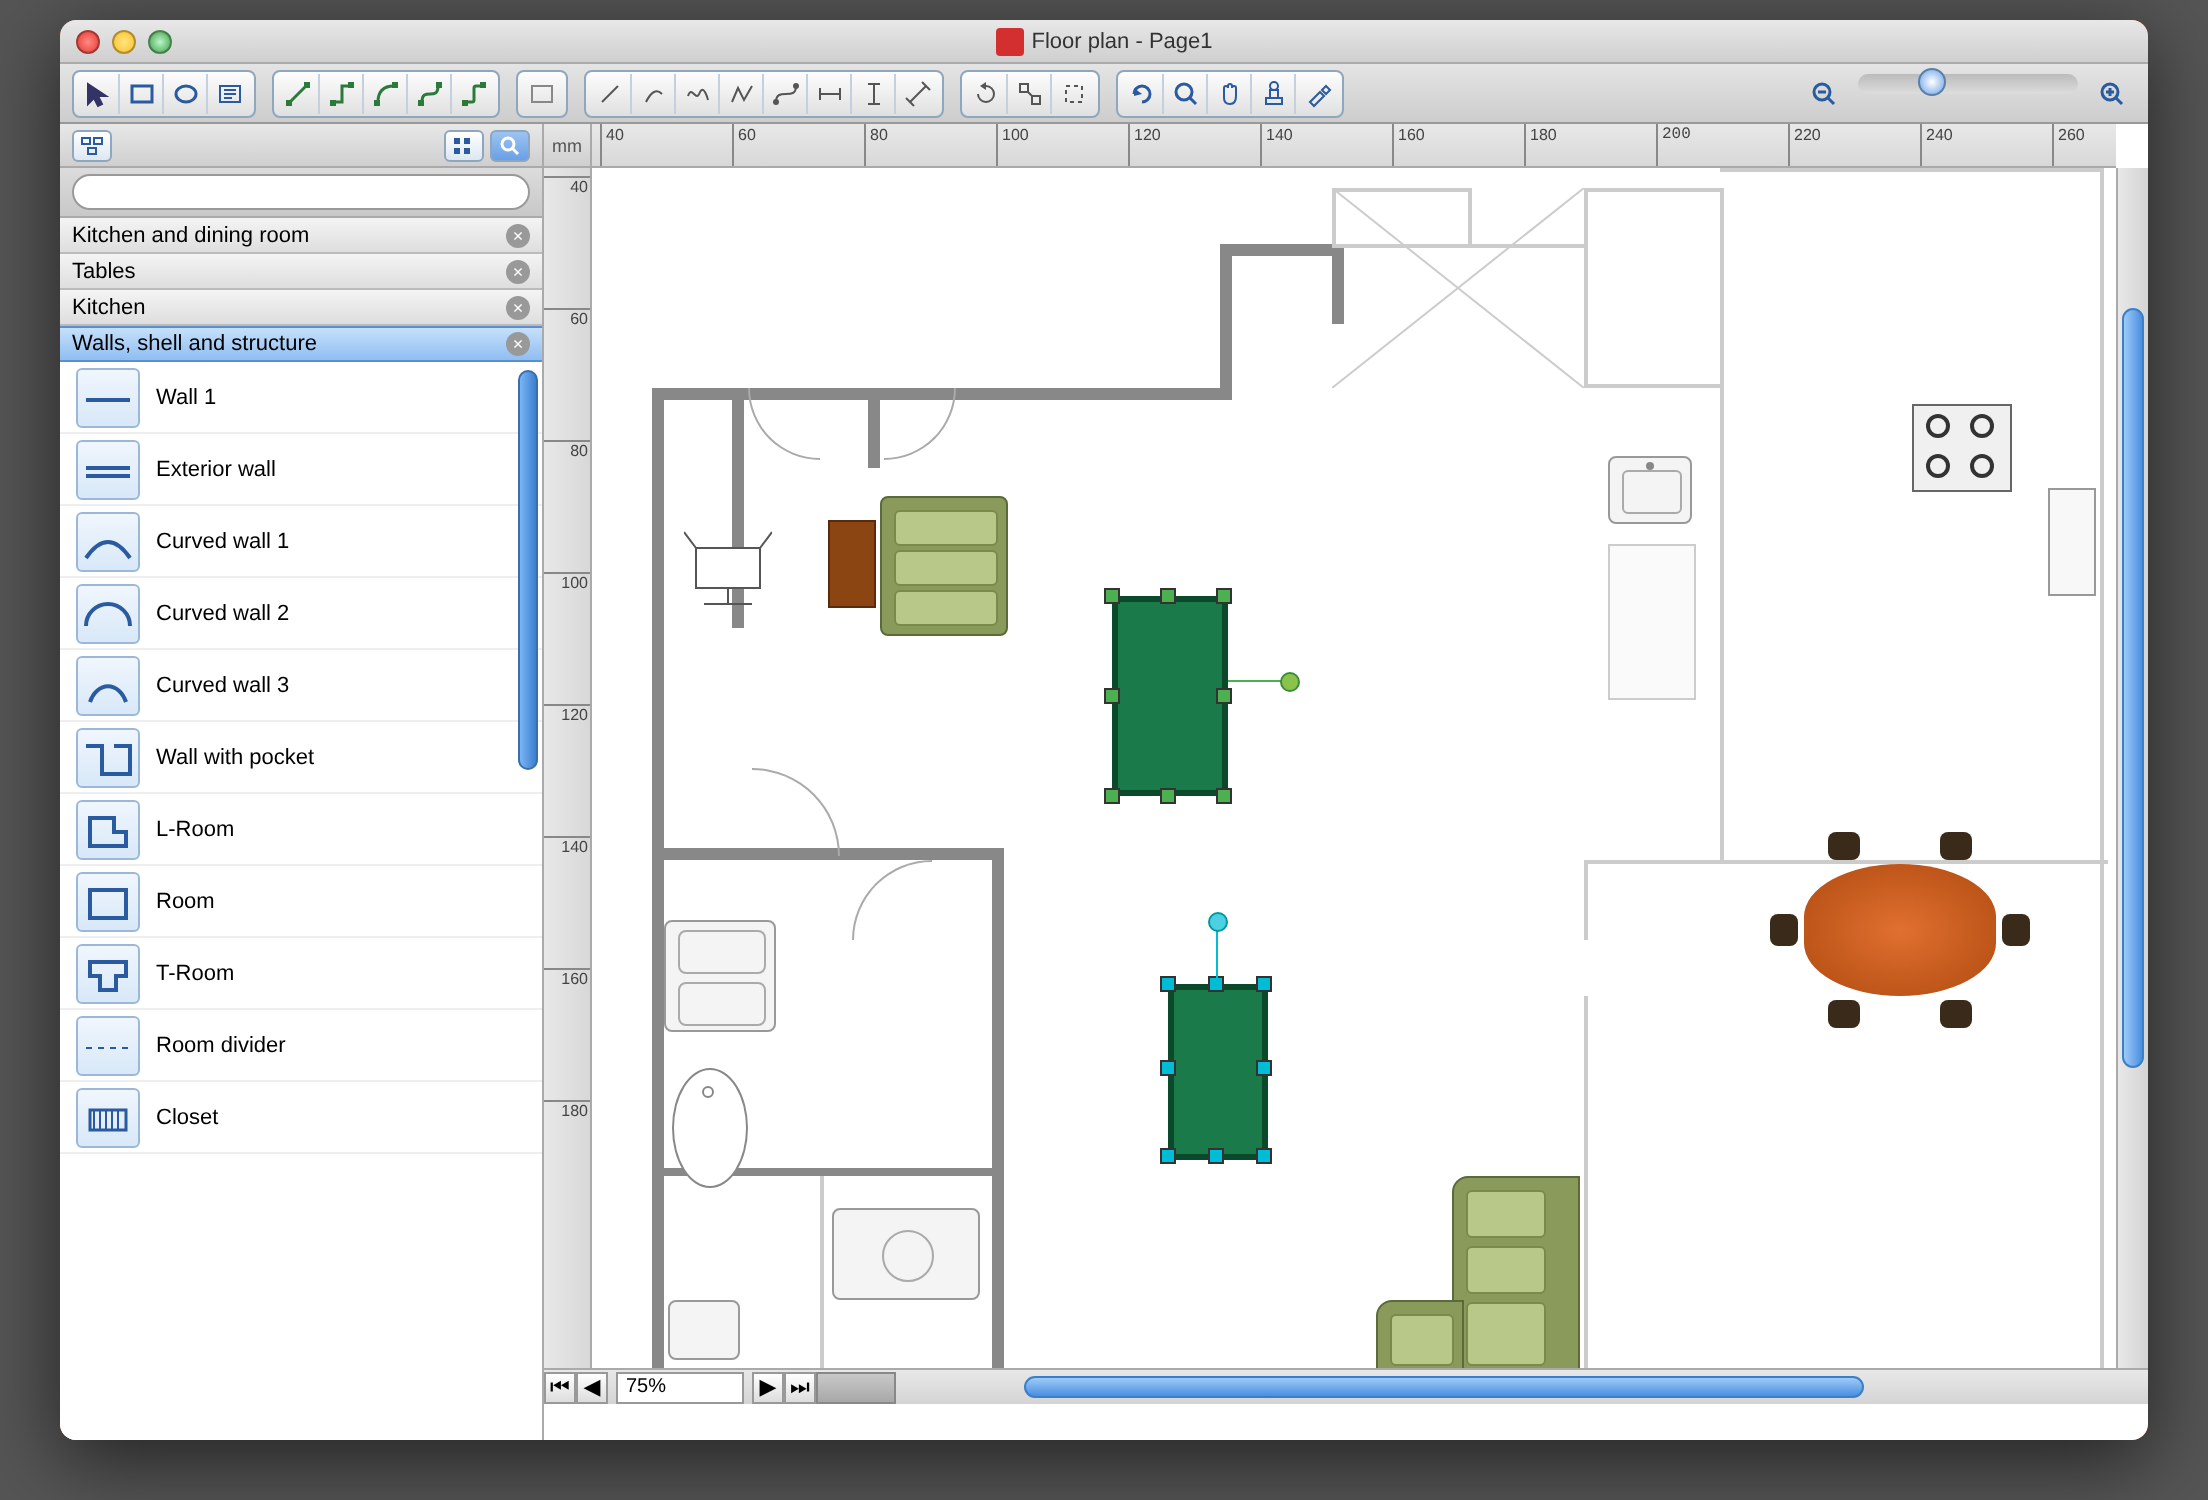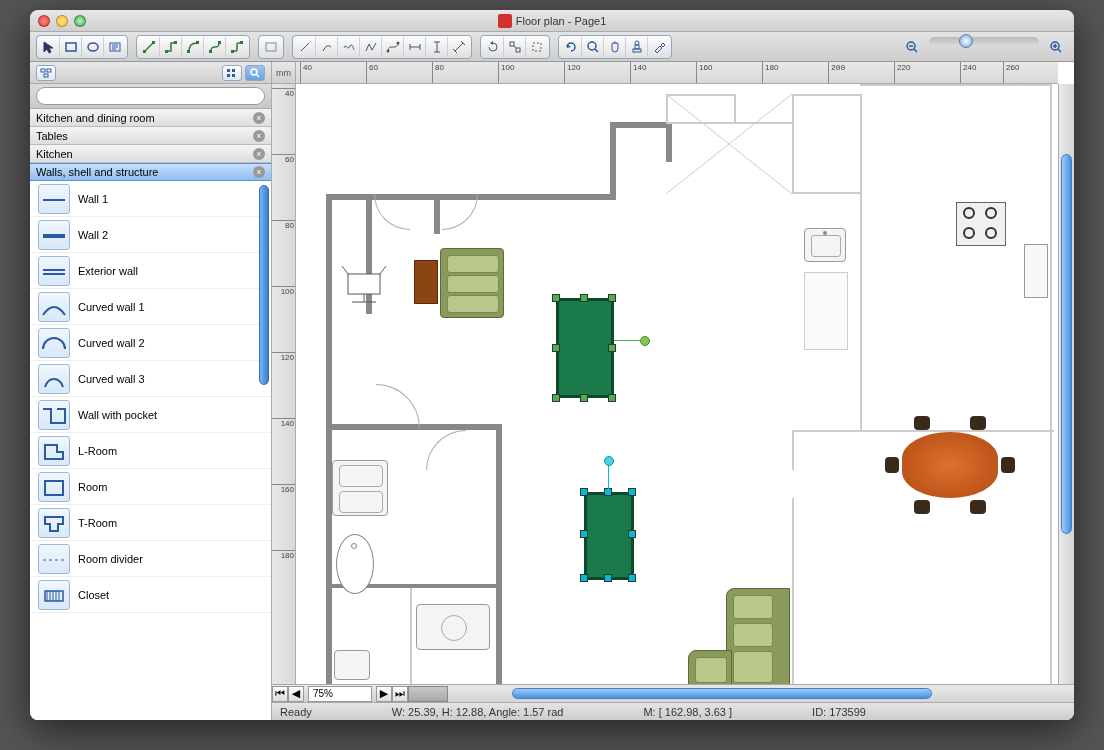--- a/index.html
+++ b/index.html
@@ -348,28 +348,20 @@
               <div class="shape-icon">
                 <svg width="30" height="28">
                   <line x1="4" y1="15" x2="26" y2="15" stroke="#2a5aa0" stroke-width="2"></line>
                 </svg>
               </div>
               <span>Wall 1</span>
             </div>
             <div class="shape-item">
               <div class="shape-icon">
                 <svg width="30" height="28">
-                  <line x1="4" y1="15" x2="26" y2="15" stroke="#2a5aa0" stroke-width="4"></line>
-                </svg>
-              </div>
-              <span>Wall 2</span>
-            </div>
-            <div class="shape-item">
-              <div class="shape-icon">
-                <svg width="30" height="28">
                   <line x1="4" y1="13" x2="26" y2="13" stroke="#2a5aa0" stroke-width="2"></line>
                   <line x1="4" y1="17" x2="26" y2="17" stroke="#2a5aa0" stroke-width="2"></line>
                 </svg>
               </div>
               <span>Exterior wall</span>
             </div>
             <div class="shape-item">
               <div class="shape-icon">
                 <svg width="30" height="28">
                   <path d="M4 22 Q15 6 26 22" fill="none" stroke="#2a5aa0" stroke-width="2"></path>
@@ -458,21 +450,21 @@
           <div class="tick-h" style="left: 70px;">60</div>
           <div class="tick-h" style="left: 136px;">80</div>
           <div class="tick-h" style="left: 202px;">100</div>
           <div class="tick-h" style="left: 268px;">120</div>
           <div class="tick-h" style="left: 334px;">140</div>
           <div class="tick-h" style="left: 400px;">160</div>
           <div class="tick-h" style="left: 466px;">180</div>
           <div class="tick-h" style="left: 532px; font-family: Liberation Mono, monospace;">200</div>
           <div class="tick-h" style="left: 598px;">220</div>
           <div class="tick-h" style="left: 664px;">240</div>
-          <div class="tick-h" style="left: 707px;">260</div>
+          <div class="tick-h" style="left: 730px;">260</div>
         </div>
       <div class="ruler-v" id="ruler-v">
           <div class="tick-v" style="top: 4px;">40</div>
           <div class="tick-v" style="top: 70px;">60</div>
           <div class="tick-v" style="top: 136px;">80</div>
           <div class="tick-v" style="top: 202px;">100</div>
           <div class="tick-v" style="top: 268px;">120</div>
           <div class="tick-v" style="top: 334px;">140</div>
           <div class="tick-v" style="top: 400px;">160</div>
           <div class="tick-v" style="top: 466px;">180</div>
@@ -617,21 +609,15 @@
         <div class="zoom-box">75%</div>
         <div class="nav-btn">▶</div>
         <div class="nav-btn">⏭</div>
         <div class="pages"></div>
         <div class="hscroll-track">
           <div class="hscroll-thumb" style="left:60px;width:420px"></div>
         </div>
         <div style="width:16px;height:16px"></div>
       </div>
 
-      <div class="status">
-        <div>Ready</div>
-        <div>W: 25.39,  H: 12.88,  Angle: 1.57 rad</div>
-        <div>M: [ 162.98, 3.63 ]</div>
-        <div>ID: 173599</div>
-      </div>
     </div>
   </div>
 </div>
 
 </body></html>

